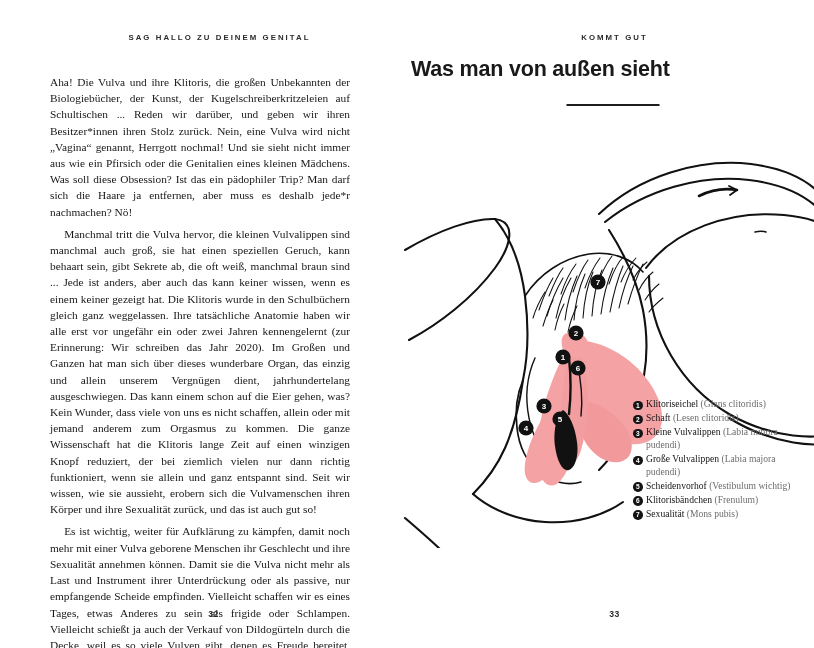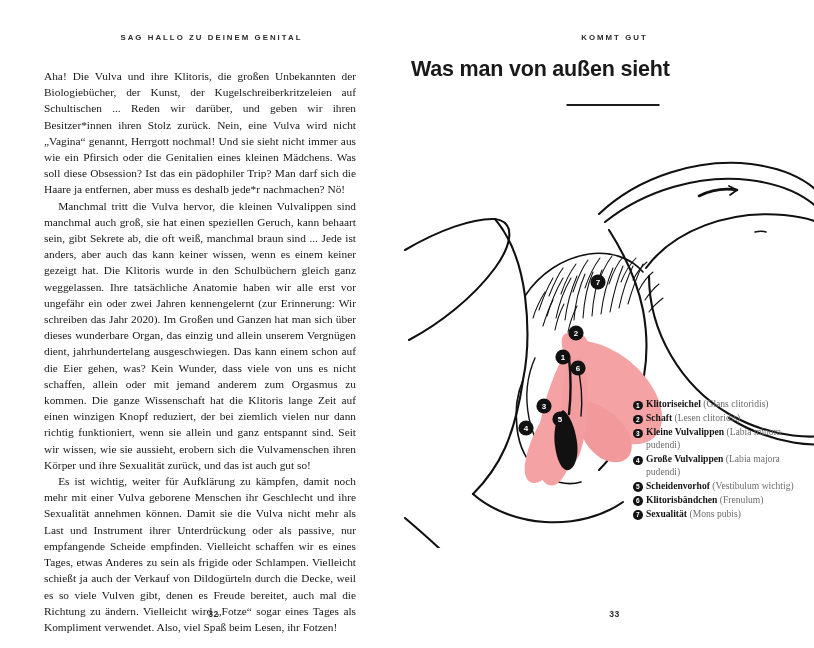--- a/index.html
+++ b/index.html
@@ -35,21 +35,21 @@
     left: 0;
     width: 100%;
     text-align: center;
     font-family: "Liberation Sans", sans-serif;
     font-size: 7.8px;
     font-weight: 700;
     letter-spacing: 2.05px;
     color: #2b2b2b;
     text-transform: uppercase;
   }
-  .page-left .running-head  { padding-left: 8px; }
+  .page-left .running-head  { padding-left: 16px; }
   .page-right .running-head { padding-left: 4px; }
 
   
   .folio {
     position: absolute;
     bottom: 29px;
     left: 0;
     width: 100%;
     text-align: center;
     font-family: Liberation Sans, sans-serif;
@@ -62,21 +62,21 @@
   .page-right .folio { padding-left: 4px; }
 
   
   .textblock {
     position: absolute;
     top: 68px;
     left: 44px;
     width: 312px;
   }
   .textblock p {
-    margin: 0;
+    margin: 6px;
     font-family: "Liberation Serif", serif;
     font-size: 11.35px;
     line-height: 16.2px;
     text-align: justify;
     text-justify: inter-word;
     color: #171717;
     hyphens: manual;
   }
   .textblock p + p { text-indent: 1.25em; }
 
@@ -143,21 +143,21 @@
     margin-top: 2.6px;
     margin-right: 3.4px;
   }
   .legend-text {
     font-family: "Liberation Serif", serif;
     font-size: 9.6px;
     line-height: 12.9px;
     color: #151515;
   }
   .legend-term {
-    font-weight: 700;
+    font-weight: 400;
   }
   .legend-latin {
     color: #6d6d6d;
   }
 </style>
 </head>
 <body>
 
 <div class="spread">
 

